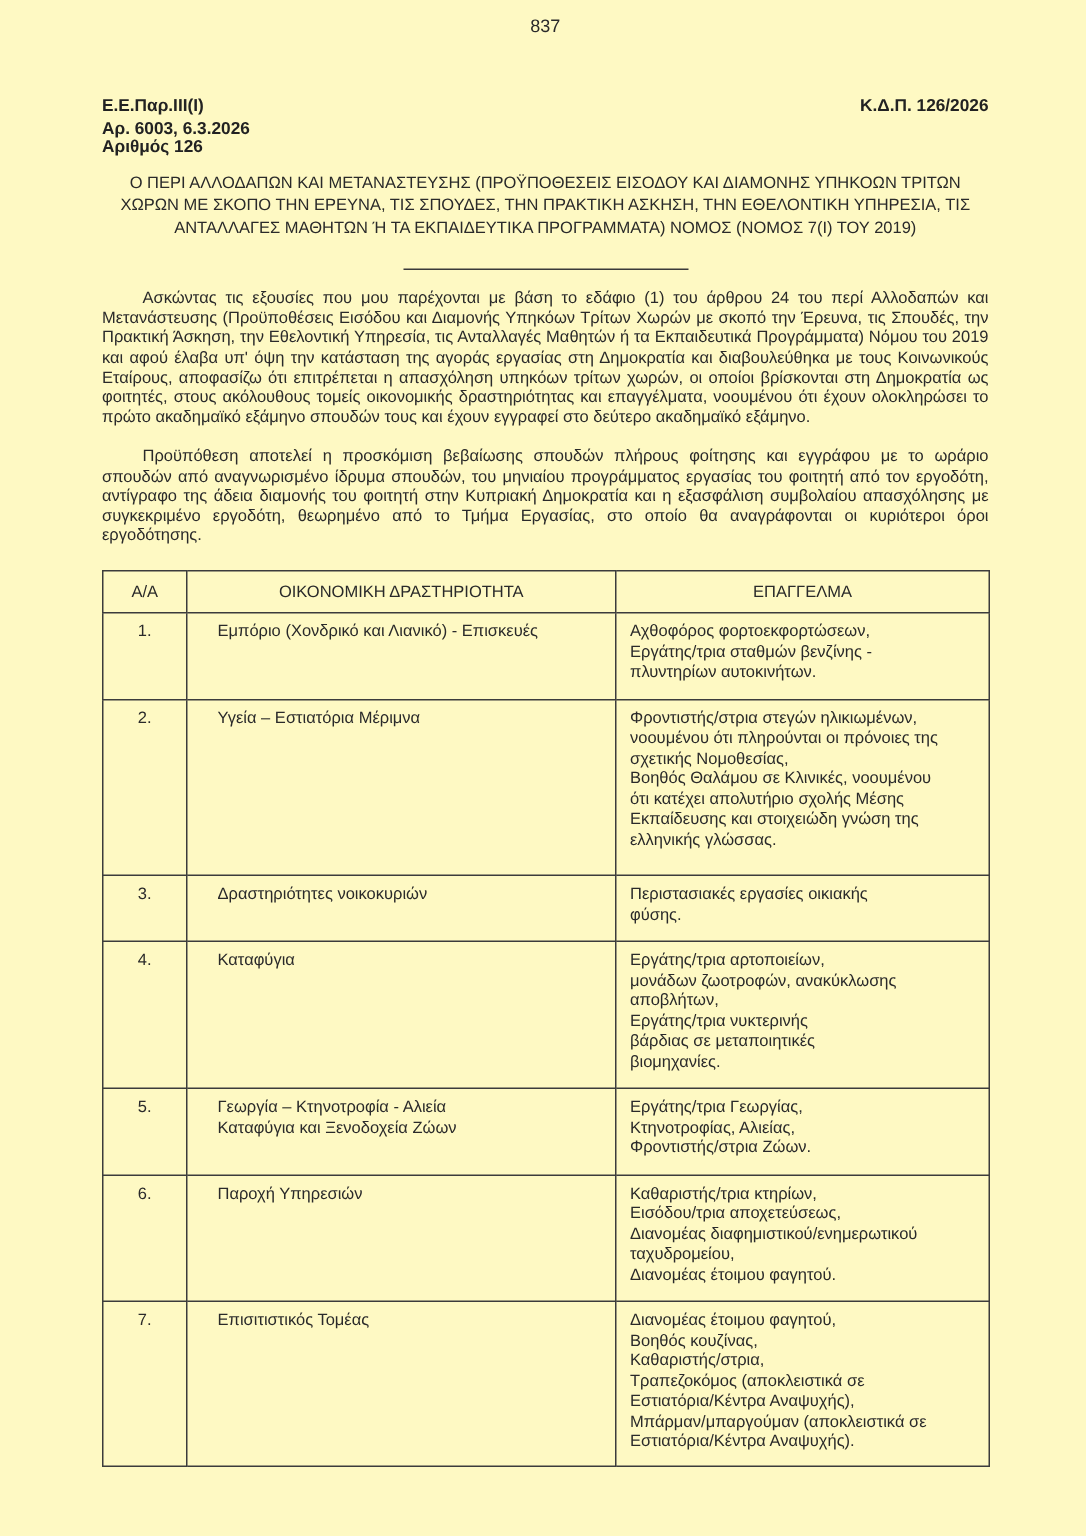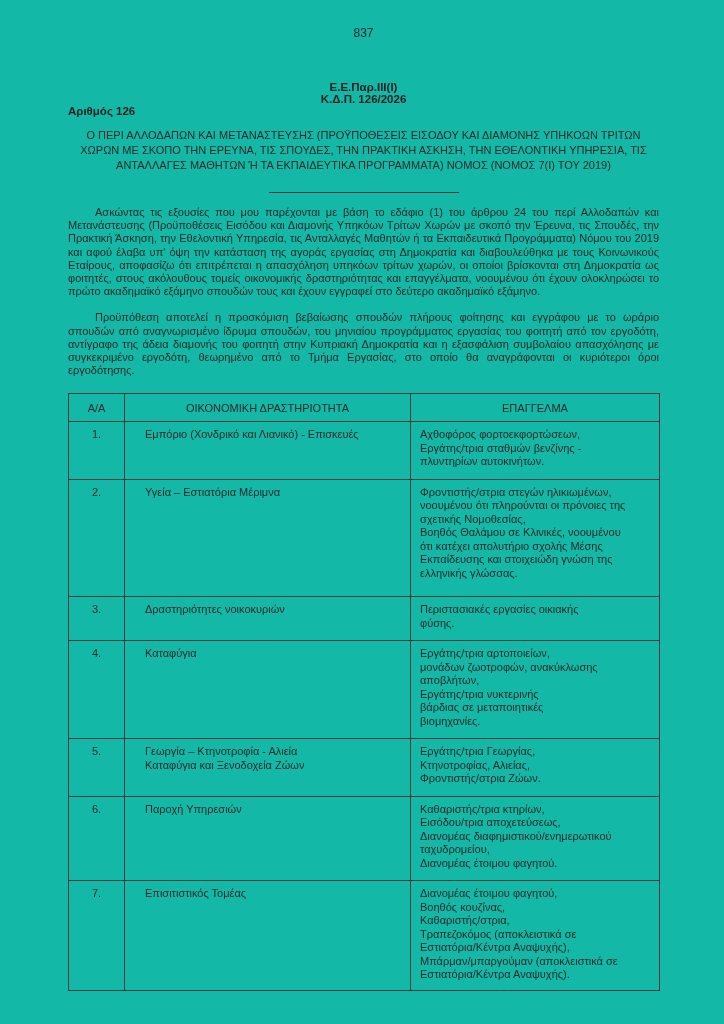--- a/index.html
+++ b/index.html
@@ -5,41 +5,40 @@
   html, body {
     margin: 0;
     padding: 0;
     background: #ffffff;
   }
   .page {
     position: relative;
     width: 724px;
     height: 1024px;
     margin: 0 auto;
-    background: #14b8a6;
+    background: #fef9c3;
     color: #1c1c1c;
     font-family: "Liberation Sans", "DejaVu Sans", sans-serif;
     box-sizing: border-box;
-    padding: 26px 65px 0 68px;
+    padding: 10px 65px 0 68px;
     overflow: hidden;
   }
   .page-number {
     text-align: center;
     font-size: 12px;
     color: #2a2a2a;
   }
   .gazette-row {
     display: flex;
     justify-content: space-between;
-    align-items: center;
+    align-items: flex-end;
     margin-top: 41px;
     font-size: 11.5px;
     font-weight: bold;
     color: #222;
-    flex-direction: column;
   }
   .ar-line {
     margin-top: 3px;
     font-size: 11.5px;
     font-weight: bold;
     color: #222;
   }
   .doc-number {
     font-size: 11.5px;
     font-weight: bold;
@@ -118,20 +117,21 @@
 
 <div class="page">
 
   <div class="page-number">837</div>
 
   <div class="gazette-row">
     <span>Ε.Ε.Παρ.ΙΙΙ(Ι)</span>
     <span>Κ.Δ.Π. 126/2026</span>
   </div>
 
+  <div class="ar-line">Αρ. 6003, 6.3.2026</div>
 
   <div class="doc-number">Αριθμός 126</div>
 
   <div class="law-title">Ο ΠΕΡΙ ΑΛΛΟΔΑΠΩΝ ΚΑΙ ΜΕΤΑΝΑΣΤΕΥΣΗΣ (ΠΡΟΫΠΟΘΕΣΕΙΣ ΕΙΣΟΔΟΥ ΚΑΙ ΔΙΑΜΟΝΗΣ ΥΠΗΚΟΩΝ ΤΡΙΤΩΝ ΧΩΡΩΝ ΜΕ ΣΚΟΠΟ ΤΗΝ ΕΡΕΥΝΑ, ΤΙΣ ΣΠΟΥΔΕΣ, ΤΗΝ ΠΡΑΚΤΙΚΗ ΑΣΚΗΣΗ, ΤΗΝ ΕΘΕΛΟΝΤΙΚΗ ΥΠΗΡΕΣΙΑ, ΤΙΣ ΑΝΤΑΛΛΑΓΕΣ ΜΑΘΗΤΩΝ Ή ΤΑ ΕΚΠΑΙΔΕΥΤΙΚΑ ΠΡΟΓΡΑΜΜΑΤΑ) ΝΟΜΟΣ (ΝΟΜΟΣ 7(Ι) ΤΟΥ 2019)</div>
 
   <div class="separator"></div>
 
 
   <p class="body-paragraph">Ασκώντας τις εξουσίες που μου παρέχονται με βάση το εδάφιο (1) του άρθρου 24 του περί Αλλοδαπών και Μετανάστευσης (Προϋποθέσεις Εισόδου και Διαμονής Υπηκόων Τρίτων Χωρών με σκοπό την Έρευνα, τις Σπουδές, την Πρακτική Άσκηση, την Εθελοντική Υπηρεσία, τις Ανταλλαγές Μαθητών ή τα Εκπαιδευτικά Προγράμματα) Νόμου του 2019 και αφού έλαβα υπ' όψη την κατάσταση της αγοράς εργασίας στη Δημοκρατία και διαβουλεύθηκα με τους Κοινωνικούς Εταίρους, αποφασίζω ότι επιτρέπεται η απασχόληση υπηκόων τρίτων χωρών, οι οποίοι βρίσκονται στη Δημοκρατία ως φοιτητές, στους ακόλουθους τομείς οικονομικής δραστηριότητας και επαγγέλματα, νοουμένου ότι έχουν ολοκληρώσει το πρώτο ακαδημαϊκό εξάμηνο σπουδών τους και έχουν εγγραφεί στο δεύτερο ακαδημαϊκό εξάμηνο.</p>
 

